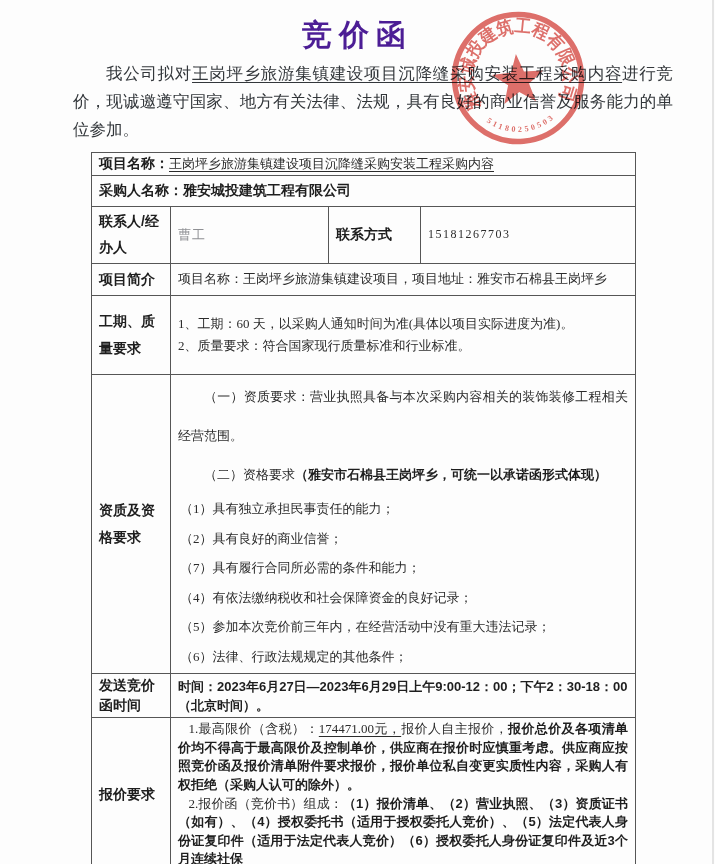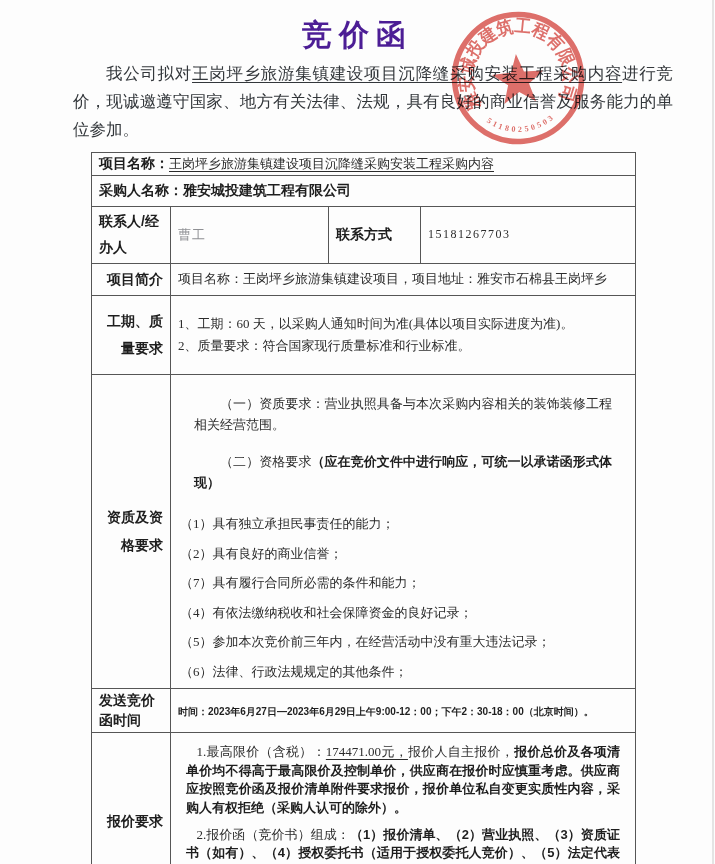--- a/index.html
+++ b/index.html
@@ -28,44 +28,44 @@
     position:absolute;left:91px;top:152px;width:544px;
     border-collapse:collapse;table-layout:fixed;
     font-size:13px;color:#2b2b2b;
   }
   table.bid td{
     border:1px solid #565656;vertical-align:middle;
     padding:2px 7px;box-sizing:border-box;overflow:hidden;
   }
   .lbl{
     font-family:"Liberation Sans","DejaVu Sans",sans-serif;
-    font-weight:bold;font-size:14px;text-align:right;line-height:1.95;
+    font-weight:bold;font-size:14px;text-align:left;line-height:1.95;
     color:#1e1e1e;
   }
   .lbl-left{text-align:left;}
   .bh{ 
     font-family:"Liberation Sans","DejaVu Sans",sans-serif;
     font-weight:bold;color:#1e1e1e;
   }
   .inline-cell{padding:2px 8px;}
   .inline-cell .lead{
     font-family:"Liberation Sans","DejaVu Sans",sans-serif;
     font-weight:bold;font-size:14px;color:#1e1e1e;
   }
   .contact-name{color:#8f9094;letter-spacing:1px;}
   .phone{letter-spacing:1.5px;font-size:12px;}
   .val-top{vertical-align:top;padding-top:7px;}
   .schedule-line{line-height:22px;}
   .qual-cell{vertical-align:top;padding:6px 8px 0 8px;}
-  .qual-cell p{margin:16px;line-height:21px;text-indent:2em;text-align:justify;}
+  .qual-cell p{margin:0;line-height:39px;text-indent:2em;text-align:justify;}
   .qual-item{line-height:29.5px;padding-left:2px;}
   .time-cell{line-height:19px;padding:2px 7px;}
-  .time-cell .bh{font-size:10px;}
+  .time-cell .bh{font-size:13px;}
   .quote-cell{vertical-align:top;line-height:18.6px;padding:3px 7px 0 7px;}
-  .quote-cell p{margin:8px;text-indent:0.8em;text-align:justify;}
+  .quote-cell p{margin:0;text-indent:0.8em;text-align:justify;}
   
   .stamp{
     position:absolute;left:448px;top:8px;width:140px;height:140px;
     mix-blend-mode:multiply;opacity:.82;transform:rotate(-5deg);
     pointer-events:none;
   }
   .stamp text{font-weight:bold;}
 </style>
 </head>
 <body>
@@ -126,21 +126,21 @@
       <td colspan="3">
         <div class="schedule-line">1、工期：60 天，以采购人通知时间为准(具体以项目实际进度为准)。</div>
         <div class="schedule-line">2、质量要求：符合国家现行质量标准和行业标准。</div>
       </td>
     </tr>
 
     <tr style="height:267px">
       <td class="lbl">资质及资格要求</td>
       <td colspan="3" class="qual-cell">
         <p>（一）资质要求：营业执照具备与本次采购内容相关的装饰装修工程相关经营范围。</p>
-        <p><span>（二）资格要求</span><span class="bh">（应在竞价文件中进行响应，可统一以承诺函形式体现）</span></p>
+        <p><span>（二）资格要求</span><span class="bh">（雅安市石棉县王岗坪乡，可统一以承诺函形式体现）</span></p>
         <div class="qual-item">（1）具有独立承担民事责任的能力；</div>
         <div class="qual-item">（2）具有良好的商业信誉；</div>
         <div class="qual-item">（7）具有履行合同所必需的条件和能力；</div>
         <div class="qual-item">（4）有依法缴纳税收和社会保障资金的良好记录；</div>
         <div class="qual-item">（5）参加本次竞价前三年内，在经营活动中没有重大违法记录；</div>
         <div class="qual-item">（6）法律、行政法规规定的其他条件；</div>
       </td>
     </tr>
 
     <tr style="height:41px">

